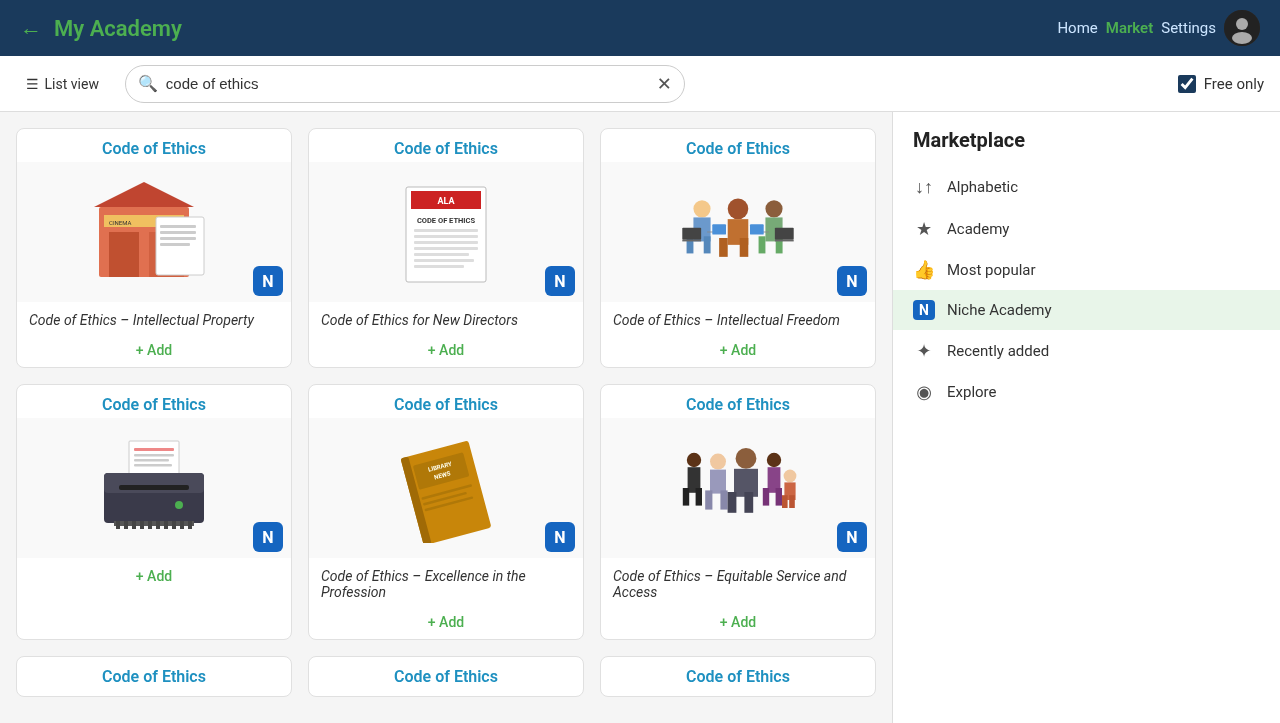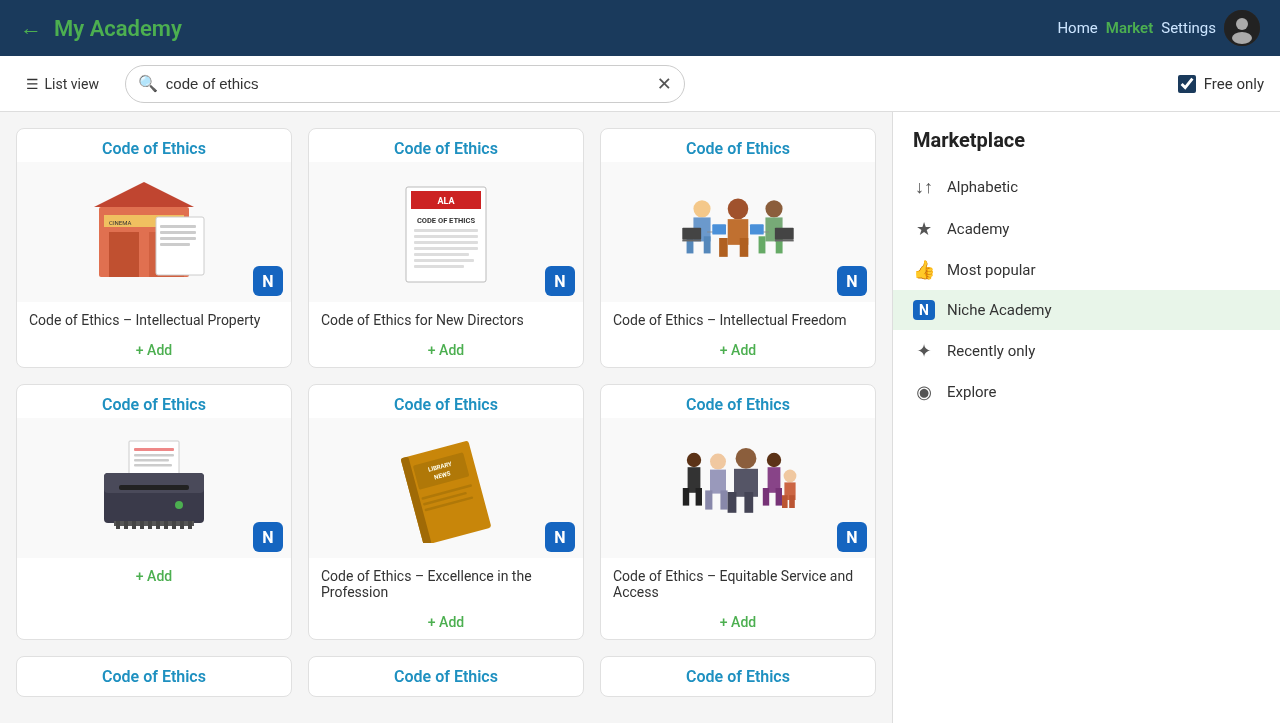--- a/index.html
+++ b/index.html
@@ -108,20 +108,21 @@
       bottom: 6px;
       right: 8px;
       width: 30px;
       height: 30px;
     }
     .card-body {
       padding: 10px 12px 4px;
       font-size: 14px;
       color: #333;
       flex: 1;
+      font-style: italic;
     }
     .card-footer {
       padding: 8px;
       text-align: center;
     }
     .add-btn {
       color: #4caf50;
       font-size: 14px;
       font-weight: 500;
       cursor: pointer;
@@ -460,21 +461,21 @@
     <div class="sidebar-item">
       <span class="sidebar-item-icon">👍</span>
       <span>Most popular</span>
     </div>
     <div class="sidebar-item active">
       <span class="sidebar-item-icon" style="font-size:14px;font-weight:bold;color:#1565c0;background:#1565c0;color:white;border-radius:4px;padding:2px 5px;">N</span>
       <span>Niche Academy</span>
     </div>
     <div class="sidebar-item">
       <span class="sidebar-item-icon">✦</span>
-      <span>Recently only</span>
+      <span>Recently added</span>
     </div>
     <div class="sidebar-item">
       <span class="sidebar-item-icon">◉</span>
       <span>Explore</span>
     </div>
   </div>
 
 </div>
 
 </body></html>

